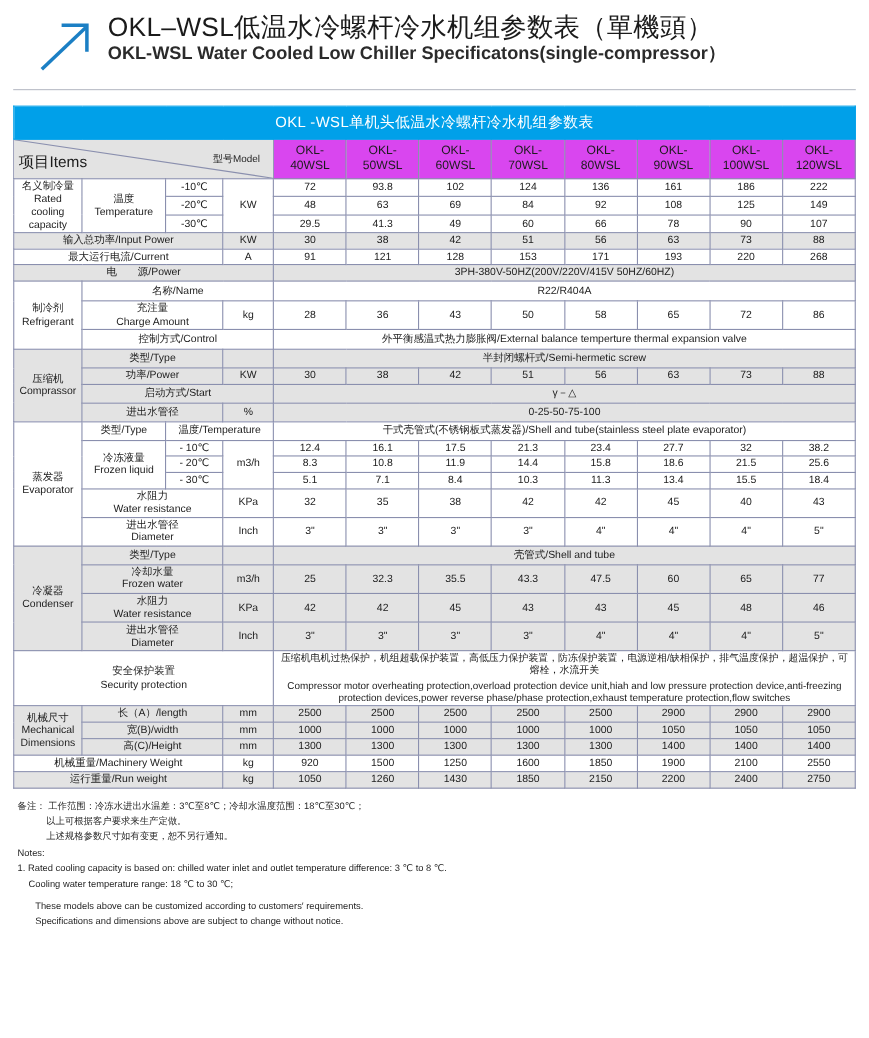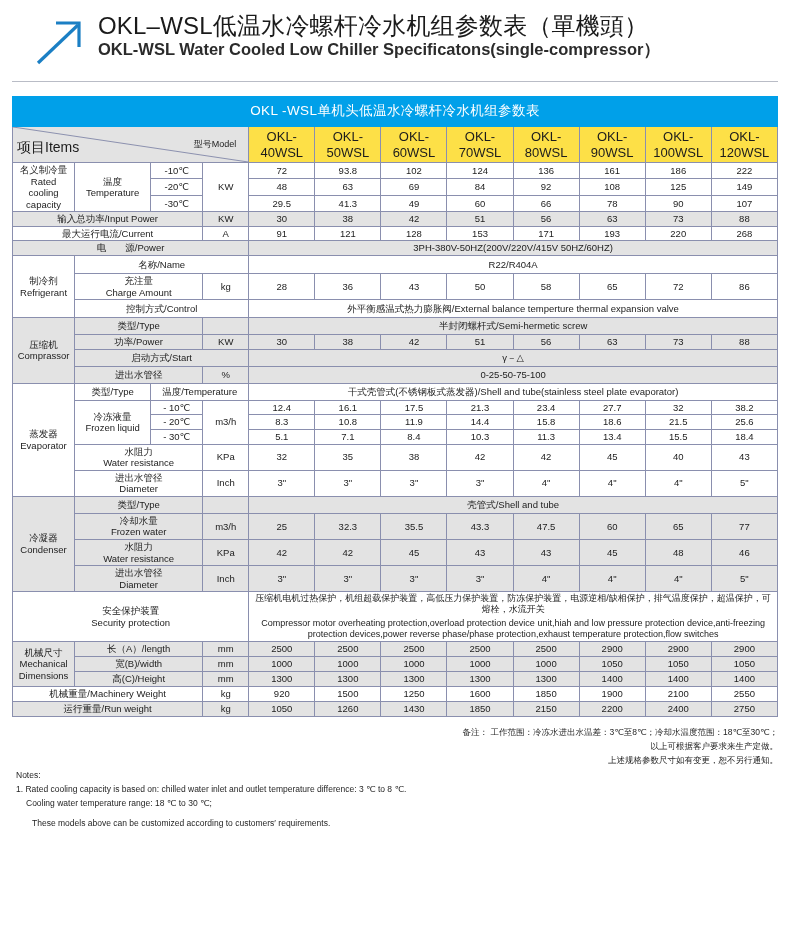--- a/index.html
+++ b/index.html
@@ -90,21 +90,21 @@
   .corner .items {
     position: absolute;
     left: 4px; top: 12px;
     font-size: 14px;
   }
   .corner .model {
     position: absolute;
     right: 12px; top: 12px;
     font-size: 9px;
   }
-  .modelhead { background: #fde047; height: 36px; font-size: 13px; }
+  .modelhead { background: #d946ef; height: 36px; font-size: 11px; }
   .modelhead .m1 { display: block; }
   .modelhead .m2 { display: block; }
 
   .rowlabel-2 { line-height: 1.25; }
   .u { display: block; }
   .spanfull { font-size: 9.5px; }
   .sec-label { font-size: 9.5px; line-height: 1.35; }
 
   
   .secprot-text {
@@ -117,21 +117,21 @@
   .secprot-text .en { display: block; margin-top: 3px; }
   .secprot-label { font-size: 9.5px; line-height: 1.5; }
 
   
   .notes {
     margin: 9px 12px 0 16px;
     font-size: 8.5px;
     color: #1f1f1f;
     line-height: 1.62;
   }
-  .notes .cn-line { white-space: nowrap; text-align: right; }
+  .notes .cn-line { white-space: nowrap; }
   .notes .ind1 { padding-left: 26px; }
   .notes .gap { height: 6px; }
   .notes .en-head { margin-top: 2px; }
   .notes .ind2 { padding-left: 10px; }
   .notes .ind3 { padding-left: 16px; }
 </style>
 </head>
 <body>
 
 <div class="page">
@@ -563,15 +563,16 @@
 
   <div class="notes">
     <div class="cn-line">备注： 工作范围：冷冻水进出水温差：3℃至8℃；冷却水温度范围：18℃至30℃；</div>
     <div class="cn-line ind1">以上可根据客户要求来生产定做。</div>
     <div class="cn-line ind1">上述规格参数尺寸如有变更，恕不另行通知。</div>
     <div class="en-head">Notes:</div>
     <div>1. Rated cooling capacity is based on: chilled water inlet and outlet temperature difference: 3 ℃ to 8 ℃.</div>
     <div class="ind2">Cooling water temperature range: 18 ℃ to 30 ℃;</div>
     <div class="gap"></div>
     <div class="ind3">These models above can be customized according to customers′  requirements.</div>
+    <div class="ind3">Specifications and dimensions above are subject to change without notice.</div>
   </div>
 
 </div>
 
 </body></html>

